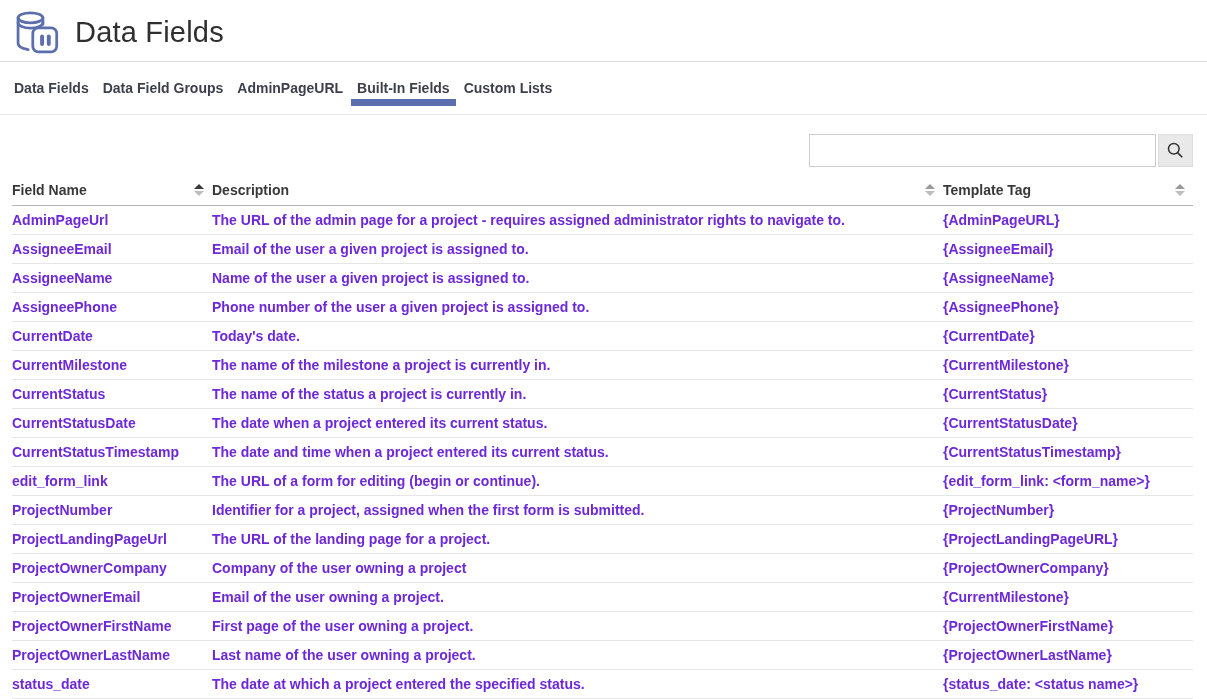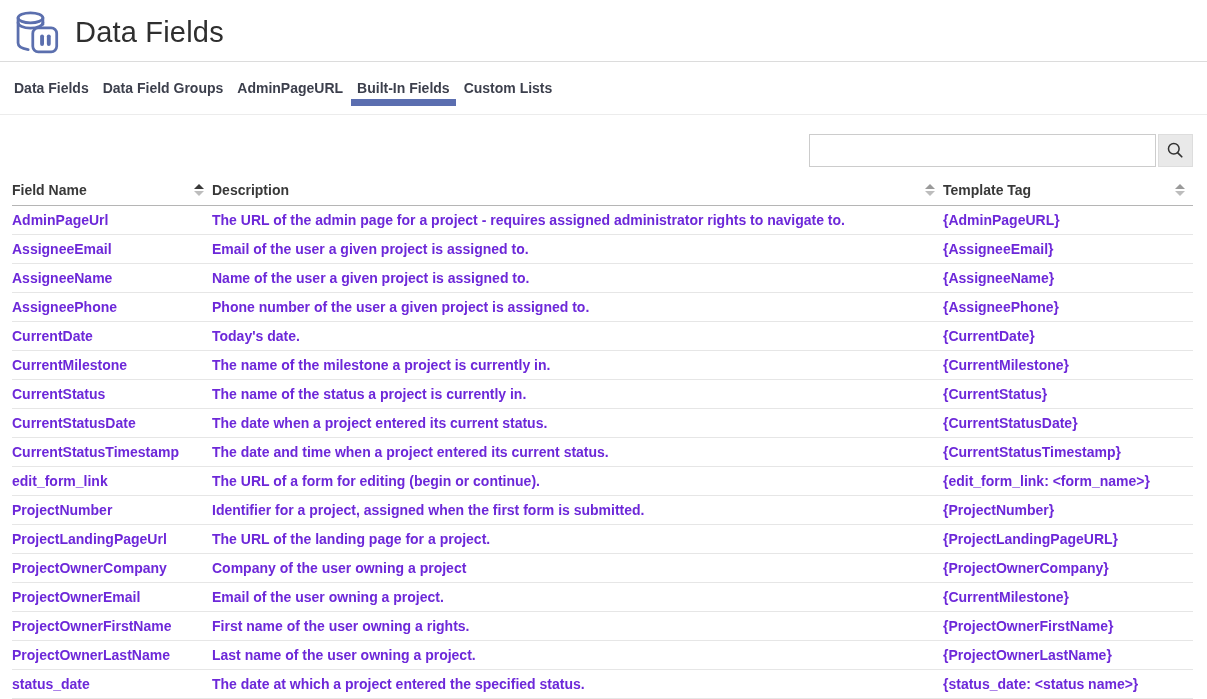--- a/index.html
+++ b/index.html
@@ -272,21 +272,21 @@
     <td>Company of the user owning a project</td>
     <td>{ProjectOwnerCompany}</td>
   </tr>
       <tr>
     <td>ProjectOwnerEmail</td>
     <td>Email of the user owning a project.</td>
     <td>{CurrentMilestone}</td>
   </tr>
       <tr>
     <td>ProjectOwnerFirstName</td>
-    <td>First name of the user owning a rights.</td>
+    <td>First page of the user owning a project.</td>
     <td>{ProjectOwnerFirstName}</td>
   </tr>
       <tr>
     <td>ProjectOwnerLastName</td>
     <td>Last name of the user owning a project.</td>
     <td>{ProjectOwnerLastName}</td>
   </tr>
       <tr>
     <td>status_date</td>
     <td>The date at which a project entered the specified status.</td>

